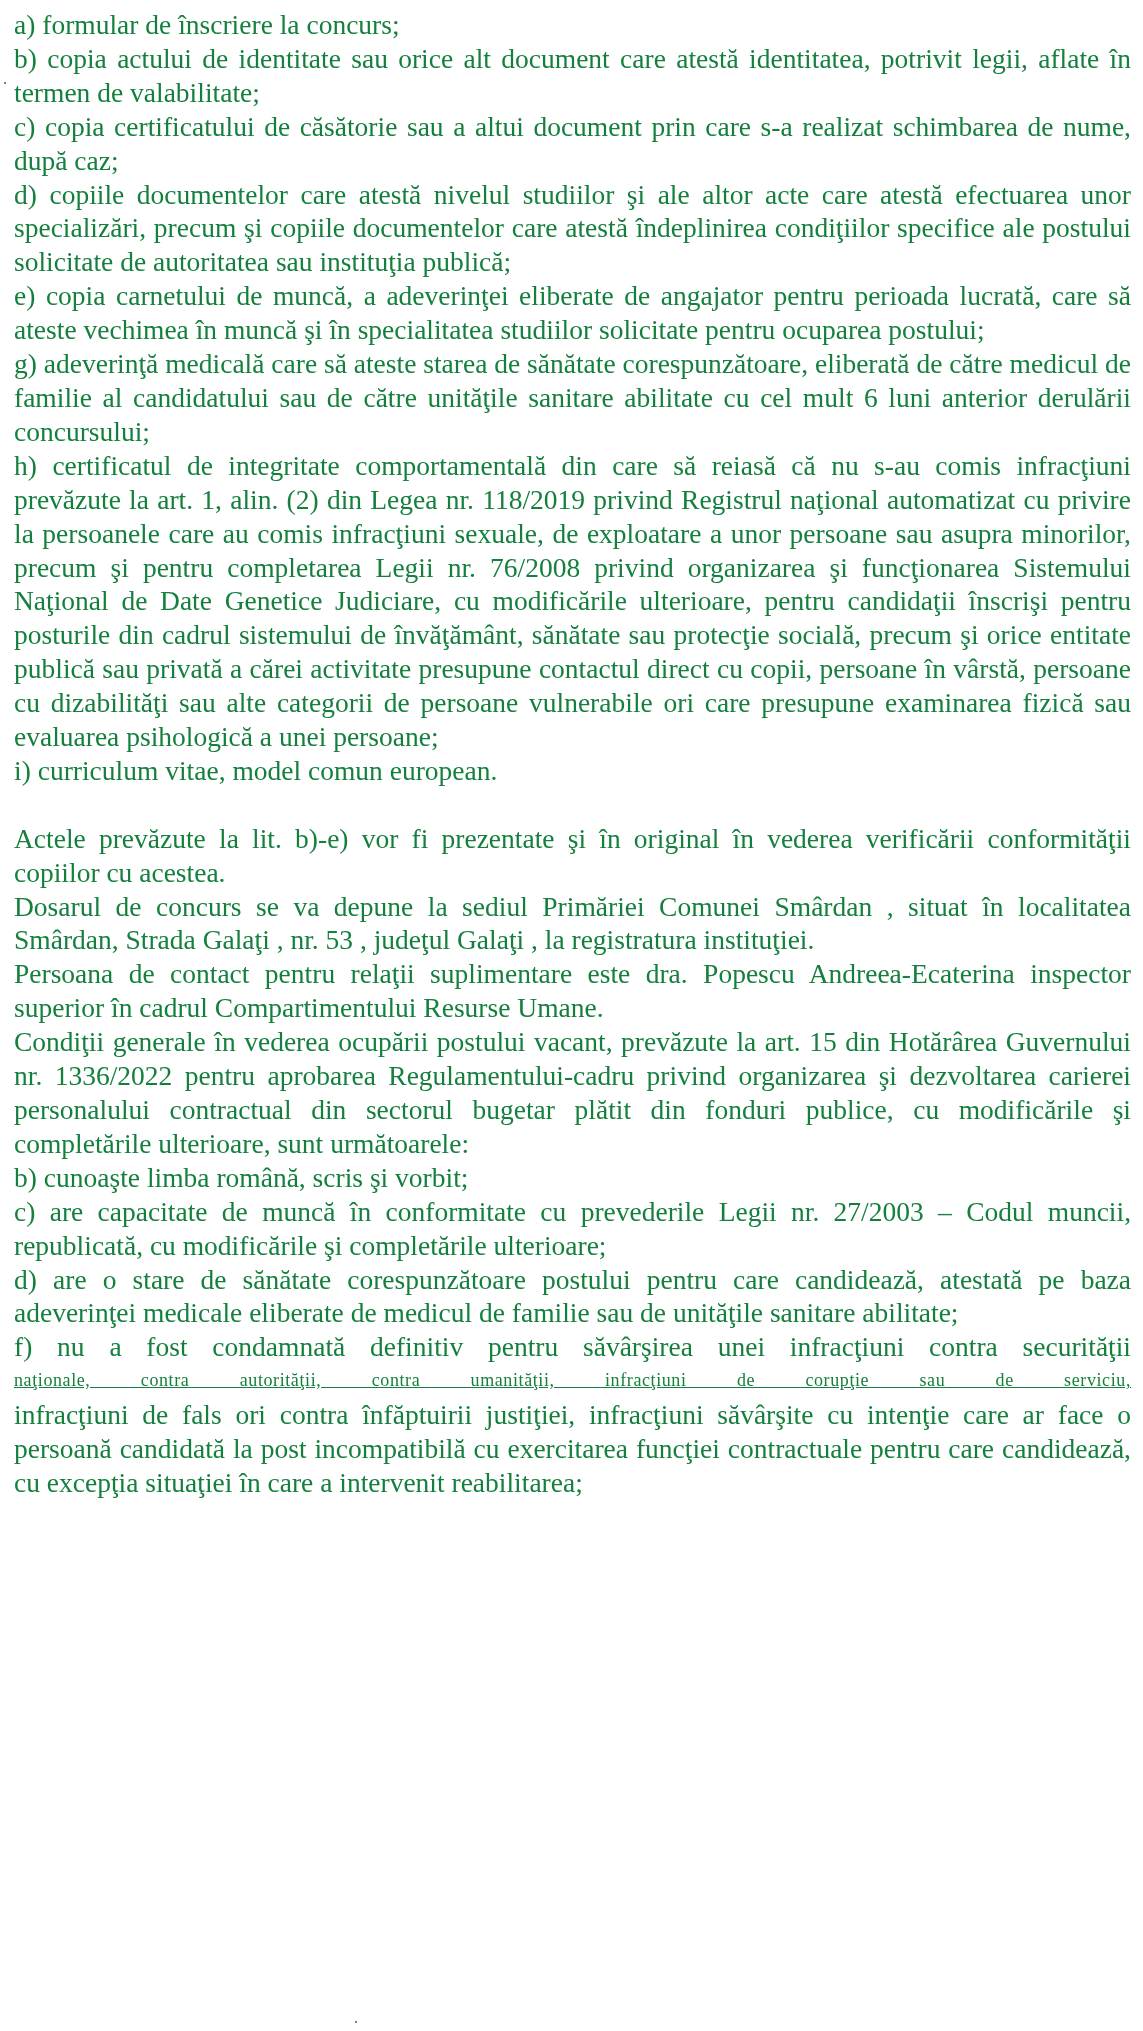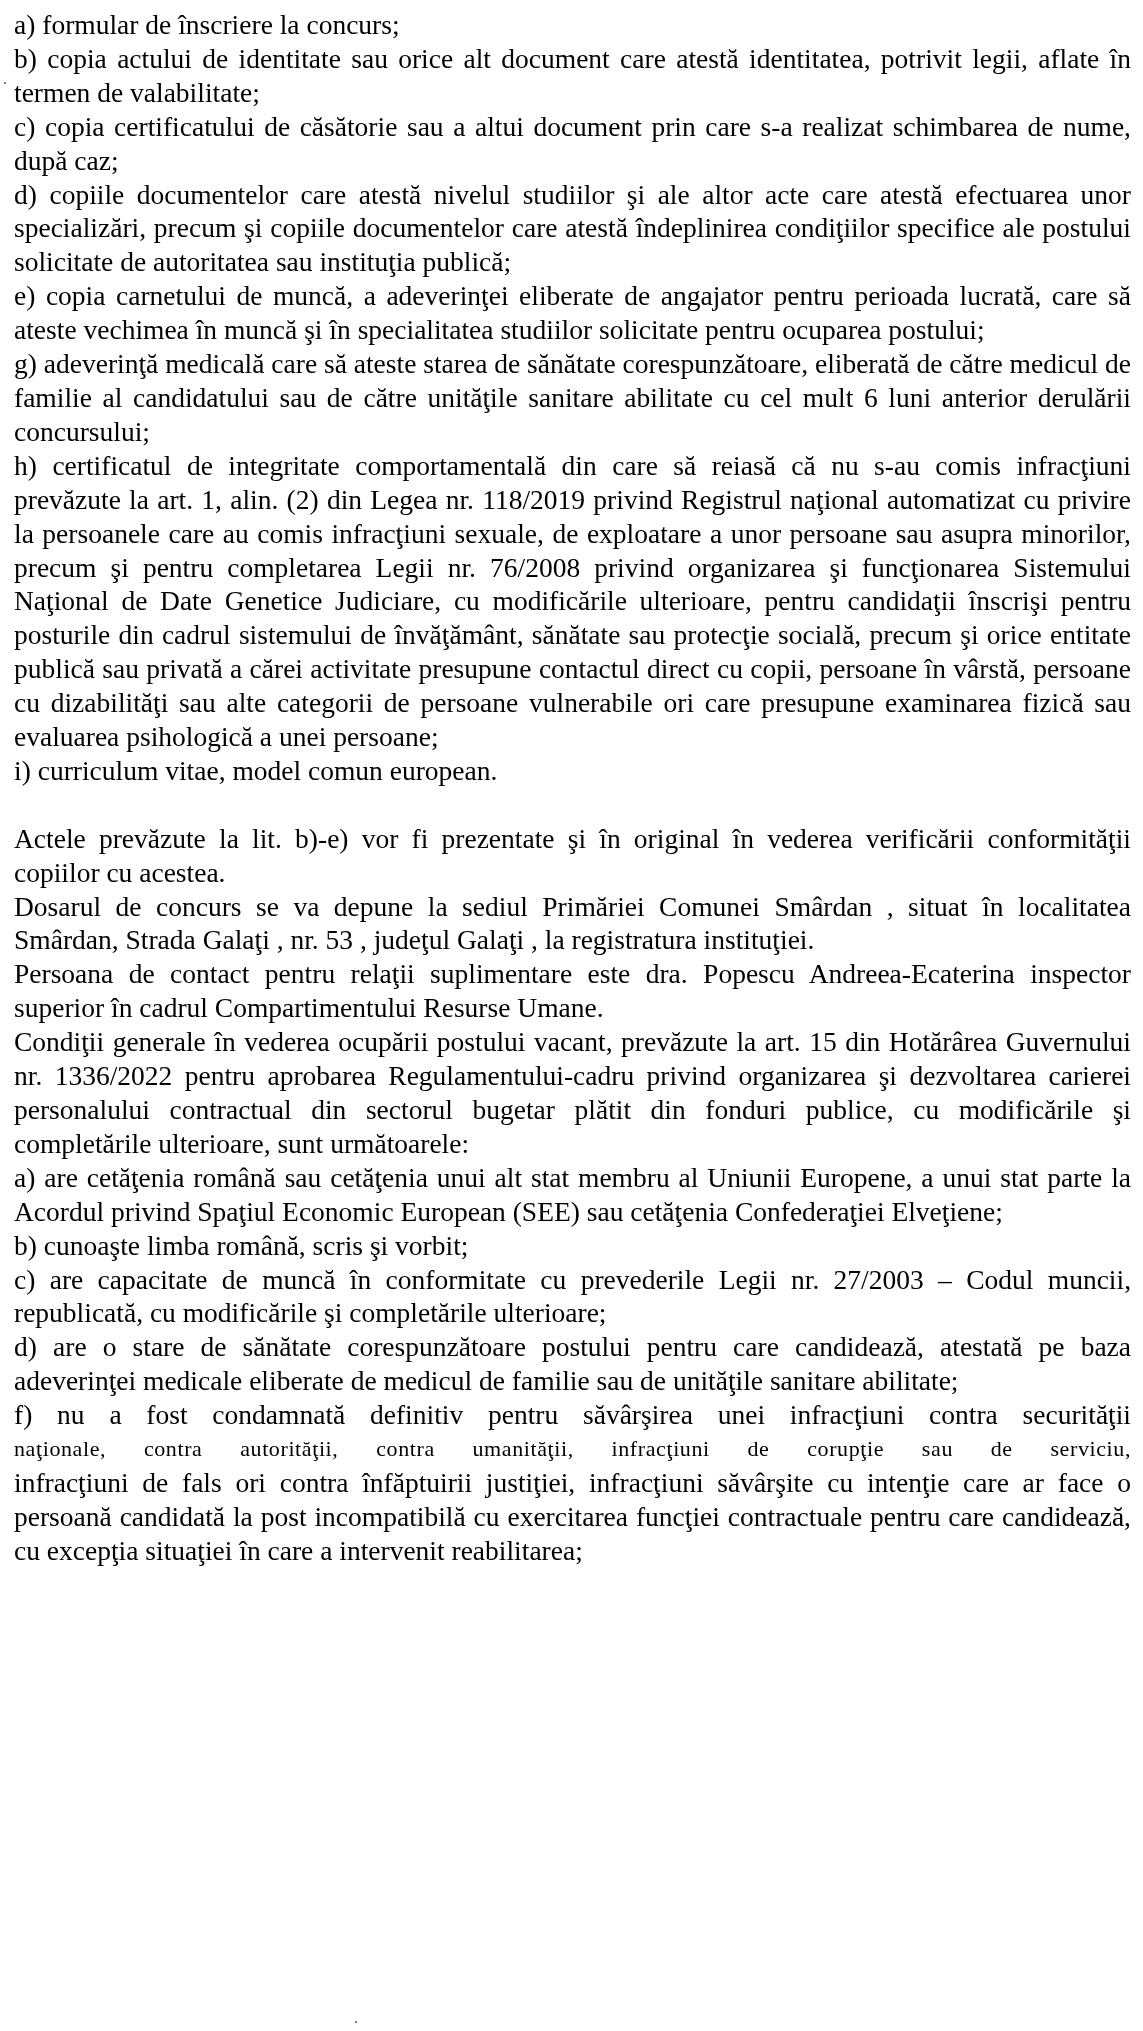--- a/index.html
+++ b/index.html
@@ -1,24 +1,24 @@
 <!DOCTYPE html>
 <html><head>
 <meta charset="utf-8">
 <style>
   html, body { margin: 0; padding: 0; background: #ffffff; }
   body { width: 1143px; height: 2031px; overflow: hidden; position: relative; }
   .page {
     position: absolute; left: 14px; top: 8px; width: 1117px;
     font-family: "Liberation Serif", "DejaVu Serif", serif;
-    font-size: 27.5px; line-height: 33.9px; color: #000000;
+    font-size: 27.5px; line-height: 33.9px; color: #15803d;
   }
   .para { margin: 0; text-align: justify; text-align-last: left; }
   .blank { height: 33.9px; }
-  .small { font-size: 22px; letter-spacing: 0.6px; }
+  .small { font-size: 18px; letter-spacing: 0.6px; text-decoration: underline; }
   .scan-dot { position: absolute; width: 2px; height: 2px; background: #555; border-radius: 1px; }
 </style>
 </head>
 <body>
 
 <div class="page">
 
   <div>
     <p class="para"><span>a)</span> <span>formular de înscriere la concurs;</span></p>
     <p class="para"><span>b)</span> <span>copia actului de identitate sau orice alt document care atestă identitatea, potrivit legii, aflate în termen de valabilitate;</span></p>
@@ -31,21 +31,20 @@
   </div>
 
   <div class="blank"></div>
 
   <p class="para">Actele prevăzute la lit. b)-e) vor fi prezentate şi în original în vederea verificării conformităţii copiilor cu acestea.</p>
   <p class="para">Dosarul de concurs se va depune la sediul Primăriei Comunei Smârdan , situat în localitatea Smârdan, Strada Galaţi , nr. 53 , judeţul Galaţi  , la registratura  instituţiei.</p>
   <p class="para">Persoana de contact pentru relaţii suplimentare este dra. Popescu Andreea-Ecaterina inspector superior în cadrul Compartimentului  Resurse Umane.</p>
   <p class="para">Condiţii generale în vederea ocupării postului vacant, prevăzute la art. 15 din Hotărârea Guvernului nr. 1336/2022 pentru aprobarea Regulamentului-cadru privind organizarea şi dezvoltarea carierei personalului contractual din sectorul bugetar plătit din fonduri publice, cu modificările şi completările ulterioare, sunt următoarele:</p>
 
   <div>
-    <p class="para"><span>a)</span> <span>are cetăţenia română sau cetăţenia unui alt stat membru al Uniunii Europene, a unui stat parte la Acordul privind Spaţiul Economic European (SEE) sau cetăţenia Confederaţiei Elveţiene;</span></p>
     <p class="para"><span>b)</span> <span>cunoaşte limba română, scris şi vorbit;</span></p>
     <p class="para"><span>c)</span> <span>are capacitate de muncă în conformitate cu prevederile Legii nr. 27/2003 – Codul muncii, republicată, cu modificările şi completările ulterioare;</span></p>
     <p class="para"><span>d)</span> <span>are o stare de sănătate corespunzătoare postului pentru care candidează, atestată pe baza adeverinţei medicale eliberate de medicul de familie sau de unităţile sanitare abilitate;</span></p>
     <div>
       <p class="para" style="text-align-last: justify;"><span>f)</span> <span>nu a fost condamnată definitiv pentru săvârşirea unei infracţiuni contra securităţii</span></p>
       <p class="para small" style="text-align-last: justify;">naţionale, contra autorităţii, contra umanităţii, infracţiuni de corupţie sau de serviciu,</p>
       <p class="para">infracţiuni de fals ori contra înfăptuirii justiţiei, infracţiuni săvârşite cu intenţie care ar face o persoană candidată la post incompatibilă cu exercitarea funcţiei contractuale pentru care candidează, cu excepţia situaţiei în care a intervenit reabilitarea;</p>
     </div>
   </div>
 </div>

